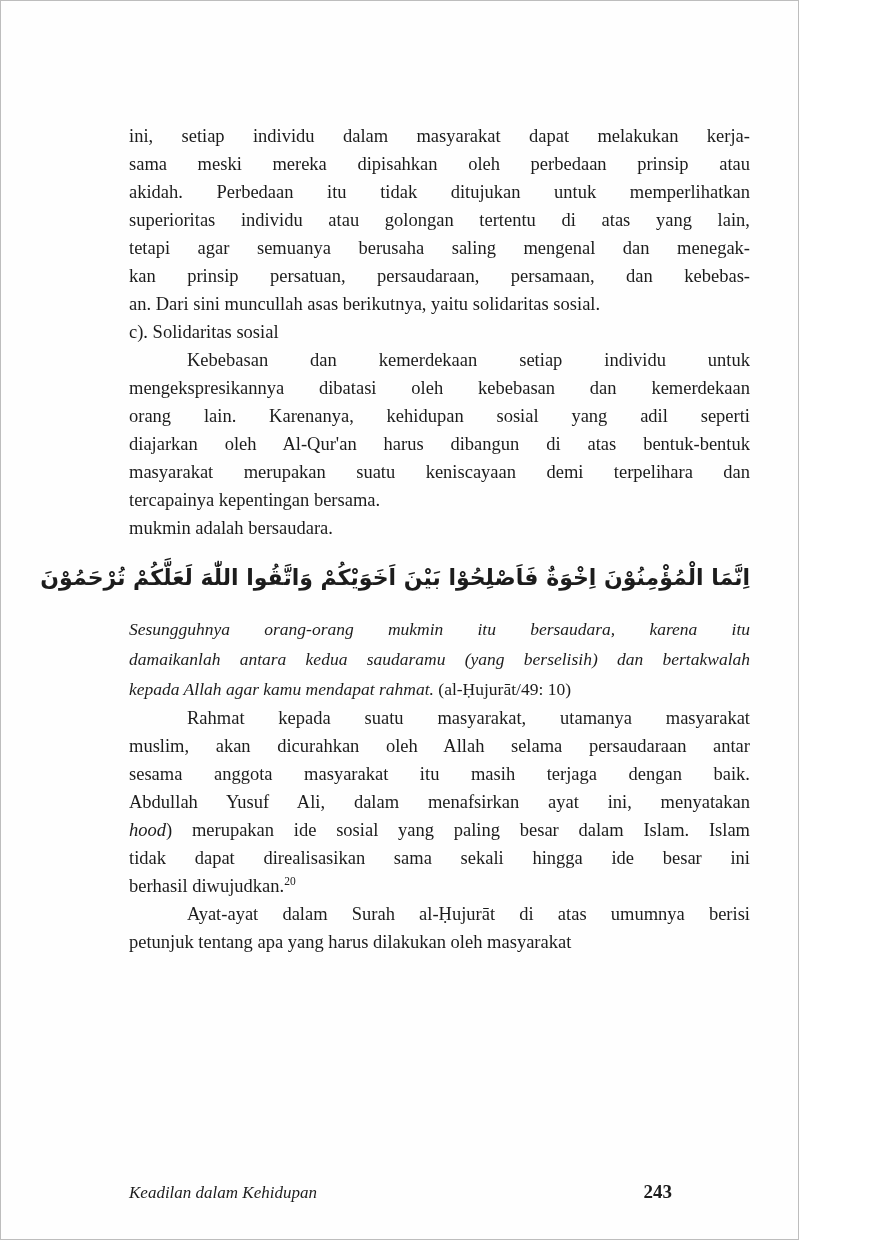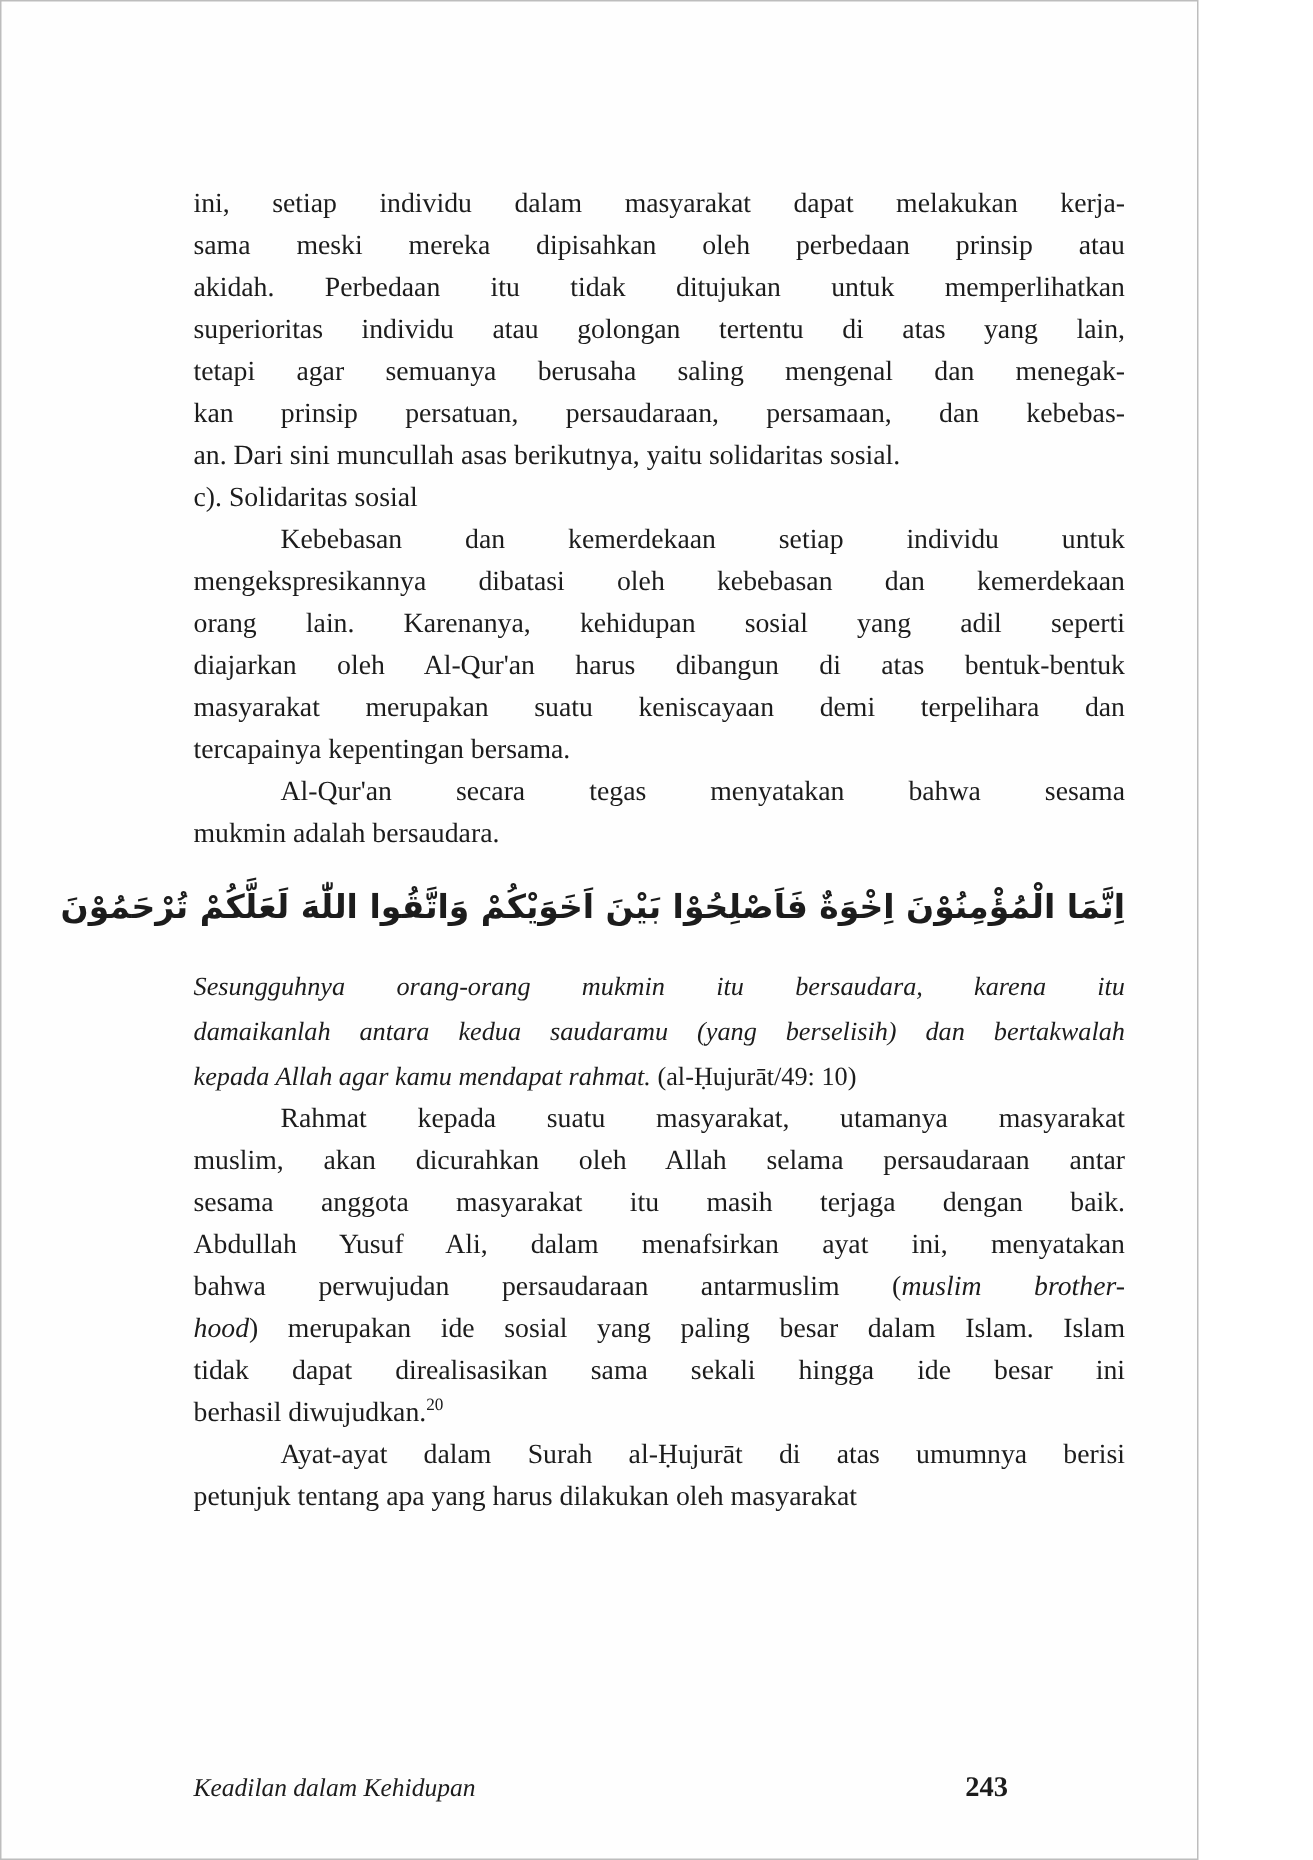--- a/index.html
+++ b/index.html
@@ -99,38 +99,36 @@
     <p class="para">
         <span class="line indent"><span>Kebebasan dan kemerdekaan setiap individu untuk</span></span>
         <span class="line"><span>mengekspresikannya dibatasi oleh kebebasan dan kemerdekaan</span></span>
         <span class="line"><span>orang lain. Karenanya, kehidupan sosial yang adil seperti</span></span>
         <span class="line"><span>diajarkan oleh Al-Qur'an harus dibangun di atas bentuk-bentuk</span></span>
         <span class="line"><span>masyarakat merupakan suatu keniscayaan demi terpelihara dan</span></span>
         <span class="line last"><span>tercapainya kepentingan bersama.</span></span>
       </p>
 
     <p class="para">
-        <span class="line indent"><span>Al-Qur'an secara tegas menyatakan bahwa sesama</span></span>
         <span class="line last"><span>mukmin adalah bersaudara.</span></span>
       </p>
 
     <p class="arabic">اِنَّمَا الْمُؤْمِنُوْنَ اِخْوَةٌ فَاَصْلِحُوْا بَيْنَ اَخَوَيْكُمْ وَاتَّقُوا اللّٰهَ لَعَلَّكُمْ تُرْحَمُوْنَ</p>
 
     <p class="translation">
         <span class="line"><span>Sesungguhnya orang-orang mukmin itu bersaudara, karena itu</span></span>
         <span class="line"><span>damaikanlah antara kedua saudaramu (yang berselisih) dan bertakwalah</span></span>
         <span class="line last"><span>kepada Allah agar kamu mendapat rahmat.</span><span class="rm"> (al-Ḥujurāt/49: 10)</span></span>
       </p>
 
     <p class="para">
         <span class="line indent"><span>Rahmat kepada suatu masyarakat, utamanya masyarakat</span></span>
         <span class="line"><span>muslim, akan dicurahkan oleh Allah selama persaudaraan antar</span></span>
         <span class="line"><span>sesama anggota masyarakat itu masih terjaga dengan baik.</span></span>
         <span class="line"><span>Abdullah Yusuf Ali, dalam menafsirkan ayat ini, menyatakan</span></span>
-        <span class="line"><span>bahwa perwujudan persaudaraan antarmuslim (</span><span class="it">muslim brother-</span></span>
         <span class="line"><span class="it">hood</span><span>) merupakan ide sosial yang paling besar dalam Islam. Islam</span></span>
         <span class="line"><span>tidak dapat direalisasikan sama sekali hingga ide besar ini</span></span>
         <span class="line last"><span>berhasil diwujudkan.</span><span class="sup">20</span></span>
       </p>
 
     <p class="para">
         <span class="line indent"><span>Ayat-ayat dalam Surah al-Ḥujurāt di atas umumnya berisi</span></span>
         <span class="line last"><span>petunjuk tentang apa yang harus dilakukan oleh masyarakat</span></span>
       </p>
 

